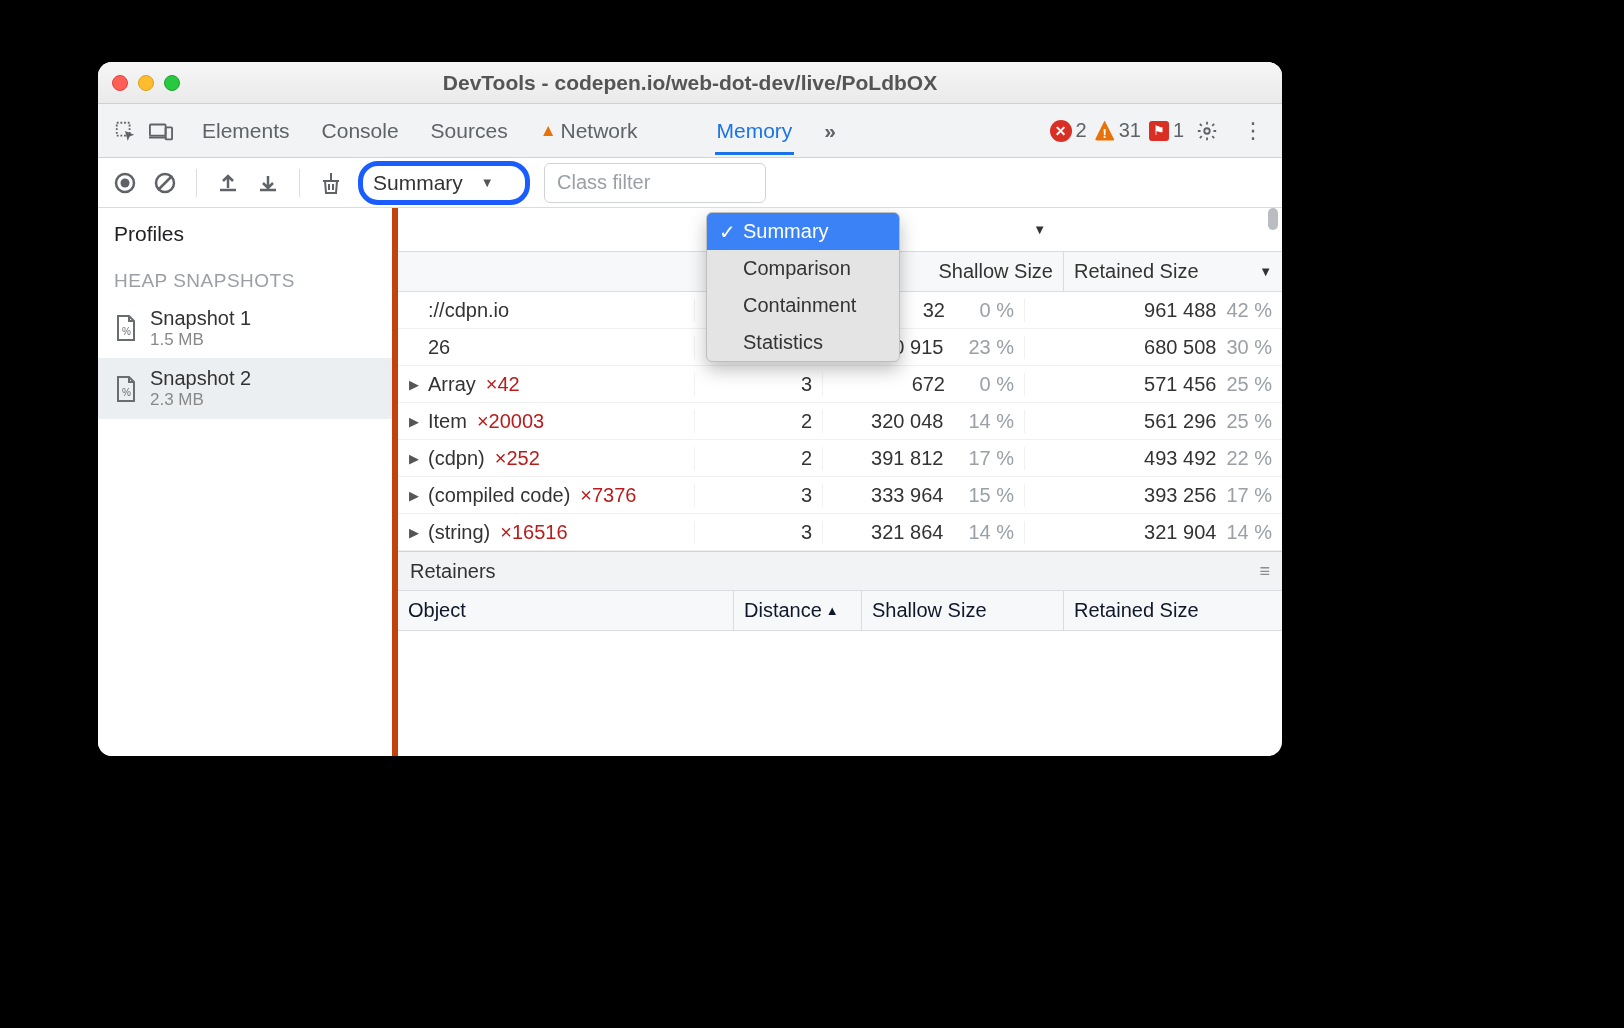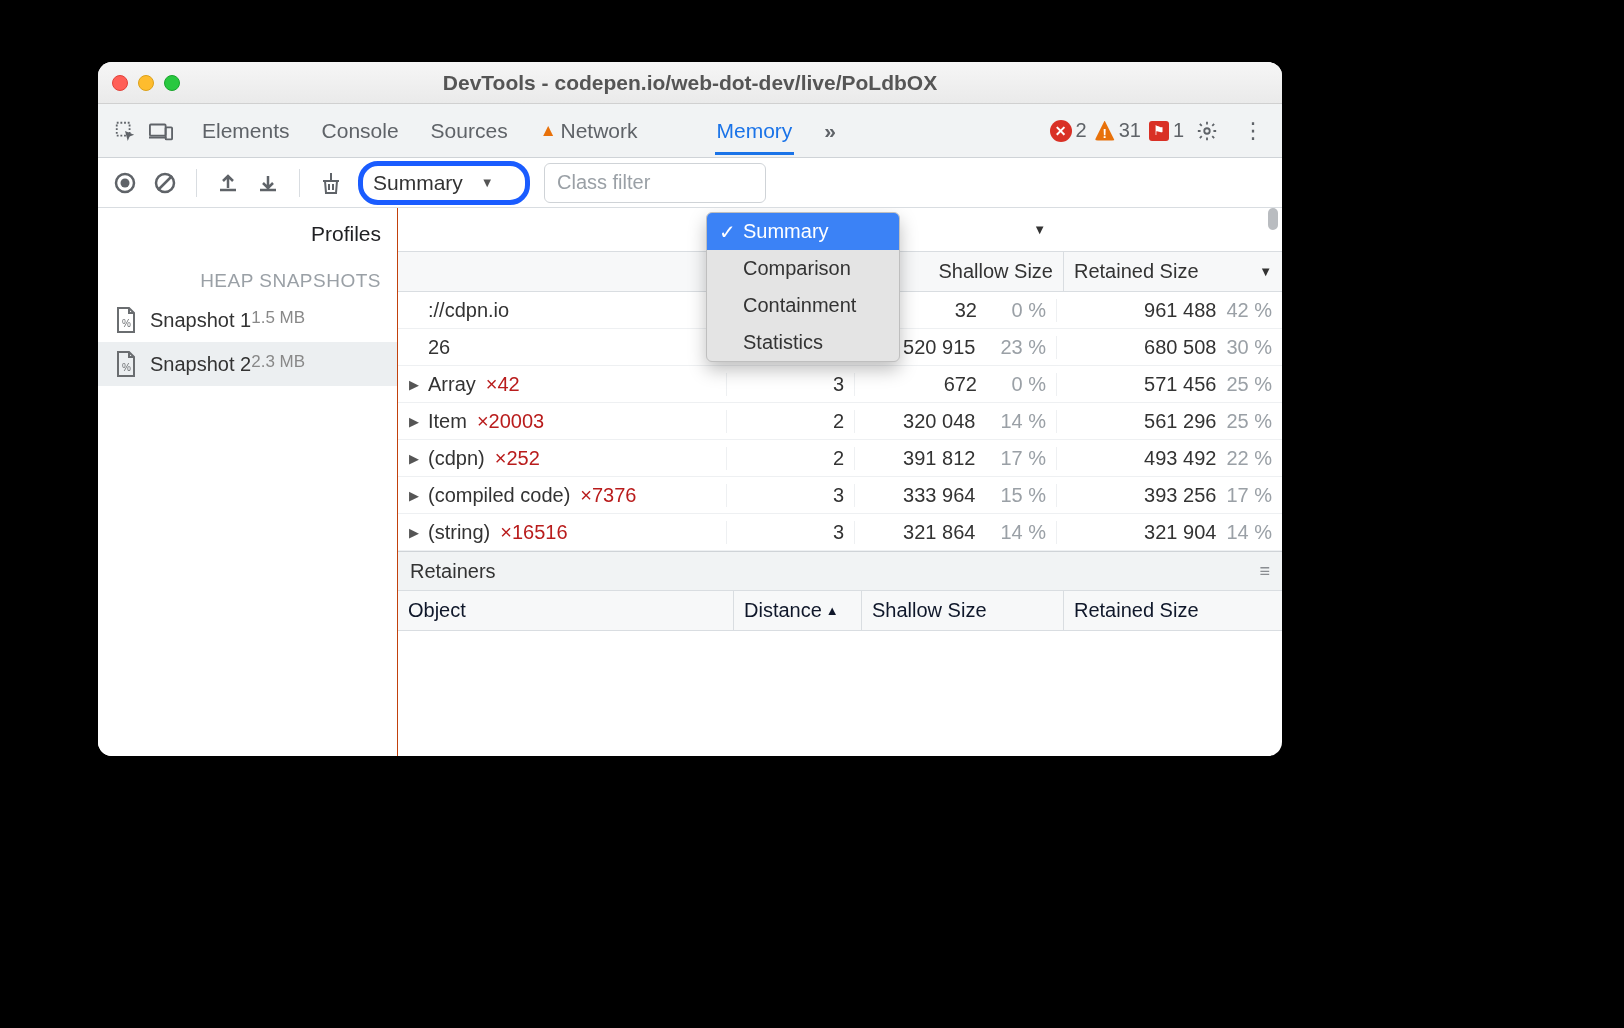--- a/index.html
+++ b/index.html
@@ -83,30 +83,29 @@
     position:relative;
   }
   .perspective-wrap .tri{ font-size:13px; color:#555;}
   .filter-input{
     height:40px; border:1px solid #cfd3d7; border-radius:6px;
     padding:0 12px; font-size:20px; color:#333; width:222px;
   }
   .filter-input::placeholder{ color:#9aa0a6;}
   .body { flex:1; display:flex; overflow:hidden; position:relative;}
   .sidebar {
-    width:300px; border-right:1px solid #c2410c; display:flex; flex-direction:column;
+    width:300px; border-right:6px solid #c2410c; display:flex; flex-direction:column;
     background:#fff;
-    text-align:right;
   }
   .sb-head{ padding:14px 16px; font-size:21px; color:#202124;}
   .sb-section{ padding:10px 16px 6px; color:#9aa0a6; font-size:19px; letter-spacing:0.5px;}
   .snap{ display:flex; align-items:center; gap:12px; padding:8px 16px; cursor:pointer;}
   .snap.selected{ background:#eceff1;}
   .snap-ic{ width:24px; height:28px; display:flex; align-items:center; justify-content:center;}
-  .snap-txt{ display:flex; flex-direction:row; line-height:1.2;}
+  .snap-txt{ display:flex; flex-direction:column; line-height:1.2;}
   .snap-name{ font-size:20px; color:#333;}
   .snap-size{ font-size:17px; color:#888;}
   .main { flex:1; display:flex; flex-direction:column; position:relative; }
   .dropdown {
     position:absolute;
     left:308px; top:4px;
     width:194px;
     background:#e4e4e4;
     border:1px solid #bfbfbf;
     border-radius:6px;
@@ -131,21 +130,21 @@
   .col-re .sort{ font-size:13px; color:#333; margin-left:6px;}
   .grid-body{ }
   .row{ display:flex; height:37px; align-items:center; border-bottom:1px solid #eef0f2;}
   .cell{ padding:0 10px; display:flex; align-items:center; font-size:20px;}
   .cell.ctor{ flex:1; gap:8px;}
   .disclose{ color:#555; font-size:13px; width:12px; text-align:center;}
   .cn{ color:#333;}
   .mult{ color:#b91c1c; margin-left:2px;}
   .cell.dist{ width:128px; justify-content:flex-end; border-left:1px solid #eef0f2;}
   .cell.sh{ width:202px; justify-content:flex-end; gap:25px; border-left:1px solid #eef0f2;}
-  .cell.re{ width:226px; justify-content:flex-end; gap:10px; border-left:1px solid #eef0f2;}
+  .cell.re{ width:258px; justify-content:flex-end; gap:10px; border-left:1px solid #eef0f2;}
   .pct{ color:#9aa0a6; min-width:44px; text-align:right;}
   .retain-head{ height:40px; border-top:1px solid #cfd3d7; border-bottom:1px solid #d9dde1; background:#f1f3f4; display:flex; align-items:center; padding:0 12px; justify-content:space-between; font-size:20px; color:#333;}
   .ret-cols{ display:flex; border-bottom:1px solid #d9dde1; background:#f7f8f9; height:40px;}
   .rc{ border-right:1px solid #d9dde1; display:flex; align-items:center; padding:0 10px; font-size:20px; color:#0f172a;}
   .rc:last-child{border-right:none;}
   .rc.obj{ flex:1;}
   .rc.d{ width:128px; gap:4px;}
   .rc.s{ width:202px;}
   .rc.r{ width:218px;}
   .asc{ font-size:13px;}

